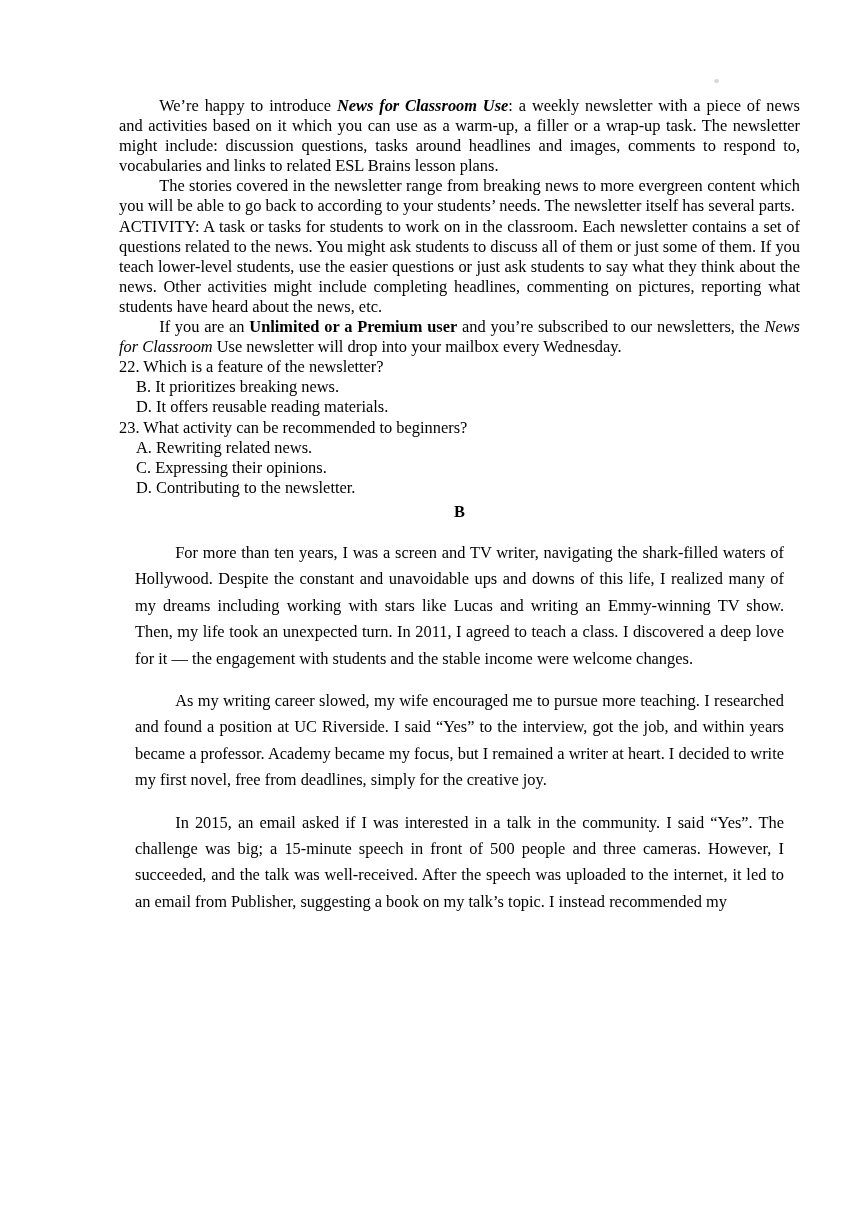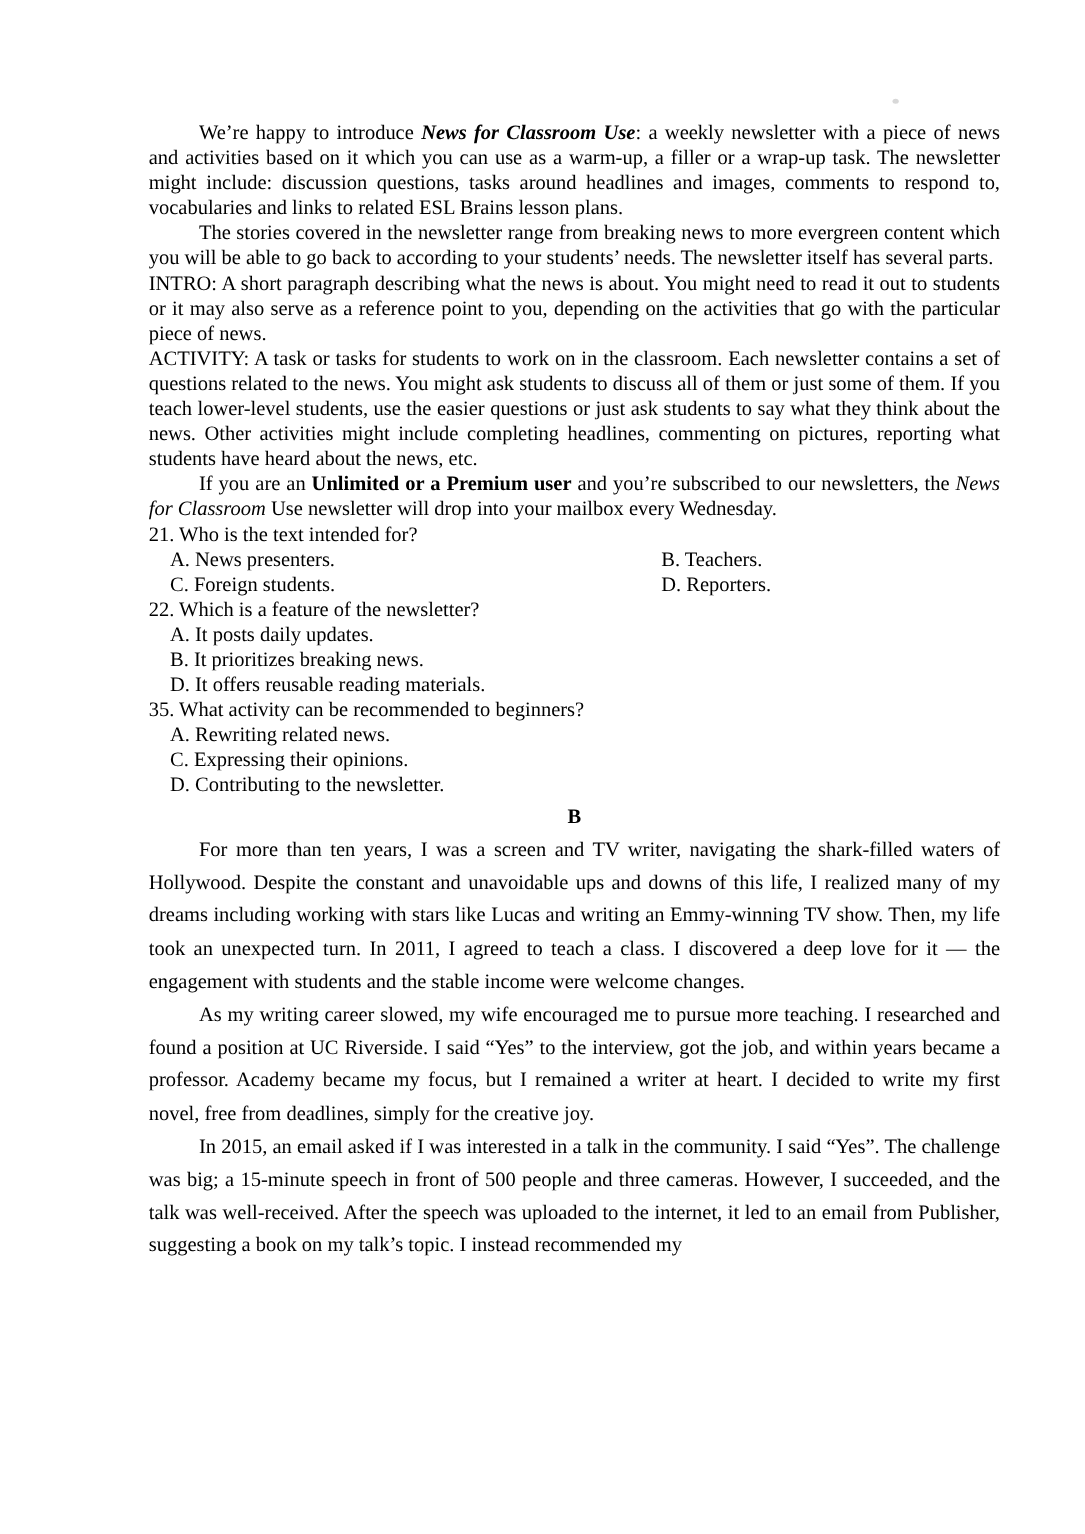--- a/index.html
+++ b/index.html
@@ -94,21 +94,21 @@
     margin: 2px 0 0 0;
   }
 
   
   .sec-b {
     font-size: 16.4px;
     line-height: 26.4px;
     margin-top: 2px;
   }
   .sec-b p {
-    margin: 0;
+    margin: 16px;
     text-align: justify;
     text-justify: inter-word;
     text-indent: 2.45em;
   }
 
   .bi { font-weight: bold; font-style: italic; }
   .it { font-style: italic; }
   .bd { font-weight: bold; }
 </style>
 </head>
@@ -120,49 +120,36 @@
 
   <div class="content">
 
     <div class="sec-a">
 
       <p class="indent"><span>We’re happy to introduce </span><span class="bi">News for Classroom Use</span><span>: a weekly newsletter with a piece of news and activities based on it which you can use as a warm-up, a filler or a wrap-up task. The newsletter might include: discussion questions, tasks around headlines and images, comments to respond to, vocabularies and links to related ESL Brains lesson plans.</span></p>
 
 
       <p class="indent">The stories covered in the newsletter range from breaking news to more evergreen content which you will be able to go back to according to your students’ needs. The newsletter itself has several parts.</p>
 
-      <p class="flush">INTRO: A short paragraph describing what the news is about. You might need to read it out to students or it may also serve as a reference point to you, depending on the activities that go with the particular piece of news.</p>
 
       <p class="flush">ACTIVITY: A task or tasks for students to work on in the classroom. Each newsletter contains a set of questions related to the news. You might ask students to discuss all of them or just some of them. If you teach lower-level students, use the easier questions or just ask students to say what they think about the news. Other activities might include completing headlines, commenting on pictures, reporting what students have heard about the news, etc.</p>
 
 
       <p class="indent"><span>If you are an </span><span class="bd">Unlimited or a Premium user</span><span> and you’re subscribed to our newsletters, the </span><span class="it">News for Classroom</span><span> Use newsletter will drop into your mailbox every Wednesday.</span></p>
     </div>
 
-    <div class="qblock">
-      <p class="qstem">21. Who is the text intended for?</p>
-      <div class="opt-row">
-        <span class="col-l">A. News presenters.</span>
-        <span class="col-r">B. Teachers.</span>
-      </div>
-      <div class="opt-row">
-        <span class="col-l">C. Foreign students.</span>
-        <span class="col-r">D. Reporters.</span>
-      </div>
-    </div>
 
     <div class="qblock">
       <p class="qstem">22. Which is a feature of the newsletter?</p>
-      <p class="opt-single">A. It posts daily updates.</p>
       <p class="opt-single">B. It prioritizes breaking news.</p>
       <p class="opt-single">D. It offers reusable reading materials.</p>
     </div>
 
     <div class="qblock">
-      <p class="qstem">35. What activity can be recommended to beginners?</p>
+      <p class="qstem">23. What activity can be recommended to beginners?</p>
       <p class="opt-single">A. Rewriting related news.</p>
       <p class="opt-single">C. Expressing their opinions.</p>
       <p class="opt-single">D. Contributing to the newsletter.</p>
     </div>
 
     <p class="sec-letter">B</p>
 
     <div class="sec-b">
       <p>For more than ten years, I was a screen and TV writer, navigating the shark-filled waters of Hollywood. Despite the constant and unavoidable ups and downs of this life, I realized many of my dreams including working with stars like Lucas and writing an Emmy-winning TV show. Then, my life took an unexpected turn. In 2011, I agreed to teach a class. I discovered a deep love for it —  the engagement with students and the stable income were welcome changes.</p>
       <p>As my writing career slowed, my wife encouraged me to pursue more teaching. I researched and found a position at UC Riverside. I said “Yes” to the interview, got the job, and within years became a professor. Academy became my focus, but I remained a writer at heart. I decided to write my first novel, free from deadlines, simply for the creative joy.</p>

